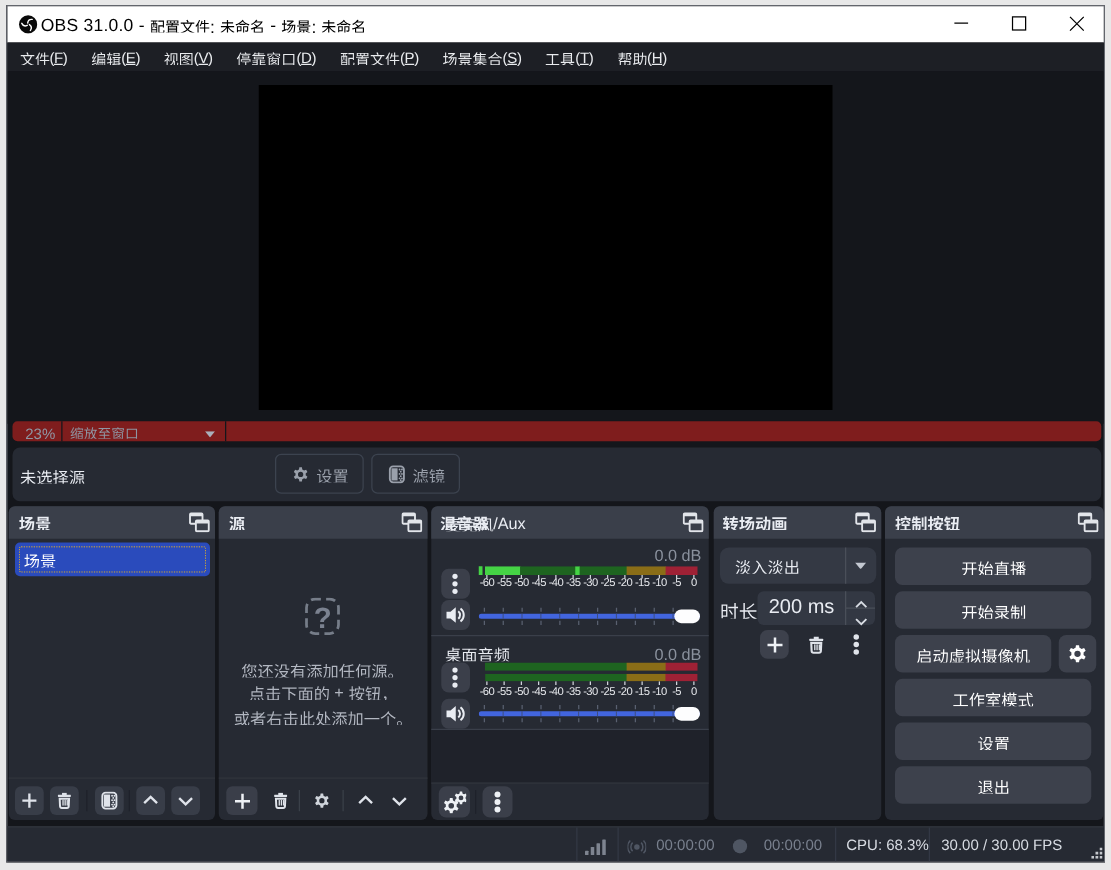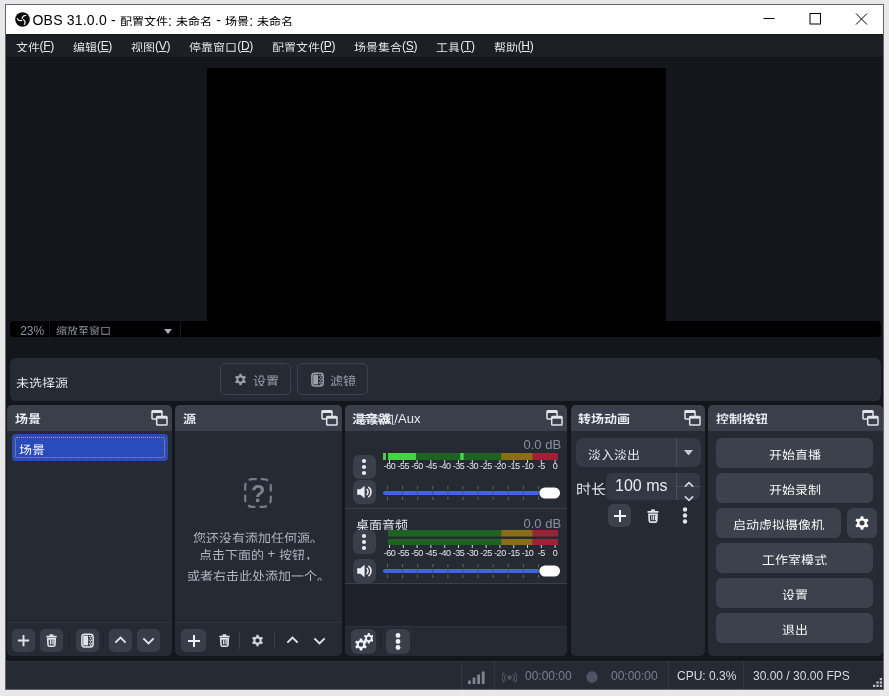--- a/index.html
+++ b/index.html
@@ -228,21 +228,21 @@
         <svg width="24" height="12" viewBox="0 -120 2000 1000" fill="#e9ebee">
           <use href="#r5e2e" x="0"></use>
           <use href="#r52a9" x="1000"></use>
         </svg>
         <span>(<span style="text-decoration:underline">H</span>)</span>
       </div>
     </div>
     <div class="a" style="left:0;top:52px;width:877px;height:282px;background:#14161b">
       <div class="a" style="left:201px;top:11px;width:459px;height:260px;background:#000"></div>
     </div>
-    <div class="a" style="left:4px;top:316px;width:871px;height:15.5px;background:#000000;border-radius:4px;font-size:12px;color:#8f96a3">
+    <div class="a" style="left:4px;top:332px;width:871px;height:15.5px;background:#7f1d1d;border-radius:4px;font-size:12px;color:#8f96a3">
       <span class="txt" style="left:10.2px;top:3px">23%</span>
       <div class="a" style="left:38.6px;top:0;width:1px;height:15.5px;background:#14161b"></div>
       <div class="a" style="left:45.5px;top:3.2px;line-height:0"><svg width="55" height="11" viewBox="0 -120 5000 1000" fill="#8f96a3">
           <use href="#r7f29" x="0"></use>
           <use href="#r653e" x="1000"></use>
           <use href="#r81f3" x="2000"></use>
           <use href="#r7a97" x="3000"></use>
           <use href="#r53e3" x="4000"></use>
         </svg></div>
       <div class="a" style="left:154px;top:8px;line-height:0"><svg width="8" height="5" viewBox="0 0 8 5">
@@ -736,21 +736,21 @@
         <svg width="9" height="5.5" viewBox="0 0 9 5.5">
           <path d="M0 0 H9 L4.5 5.5 Z" fill="#c3c8d1"></path>
         </svg>
       </div>
     </div>
     <div class="a" style="left:570.0px;top:474.8px;line-height:0"><svg width="30" height="15" viewBox="0 -120 2000 1000" fill="#e9ecf2">
         <use href="#r65f6" x="0"></use>
         <use href="#r957f" x="1000"></use>
       </svg></div>
     <div class="a" style="left:600px;top:468px;width:94px;height:27px;background:#333843;border-radius:5px"></div>
-    <div class="txt" style="left:609px;top:471.5px;font-size:16px;color:#e9ecf2">100 ms</div>
+    <div class="txt" style="left:609px;top:471.5px;font-size:16px;color:#e9ecf2">200 ms</div>
     <div class="a" style="left:670px;top:468px;width:1px;height:27px;background:#4a4f59"></div>
     <div class="a" style="left:670px;top:481.2px;width:24px;height:1px;background:#4a4f59"></div>
     <div class="a" style="left:676.5px;top:470px"><svg width="12" height="12" viewBox="0 0 16 16">
         <path d="M2.5 10.2 L8 4.8 L13.5 10.2" fill="none" stroke="#d7dbe2" stroke-width="2"></path>
       </svg></div>
     <div class="a" style="left:676.5px;top:483px"><svg width="12" height="12" viewBox="0 0 16 16">
         <path d="M2.5 5.8 L8 11.2 L13.5 5.8" fill="none" stroke="#d7dbe2" stroke-width="2"></path>
       </svg></div>
     <div class="cbtn" style="left:602px;top:499px;width:23px;height:23px;background:#3d414c">
       <svg width="16" height="16" viewBox="0 0 16 16">
@@ -846,21 +846,21 @@
         <path d="M4.1 3.1 A4.8 4.8 0 0 0 4.1 9.9 M10.9 3.1 A4.8 4.8 0 0 1 10.9 9.9"></path>
         <path d="M2.2 1.4 A7.2 7.2 0 0 0 2.2 11.6 M12.8 1.4 A7.2 7.2 0 0 1 12.8 11.6"></path>
       </g>
     </svg>
     <div class="txt" style="left:519px;top:663.5px;font-size:12px;color:#79808e">00:00:00</div>
     <svg class="a" style="left:580px;top:666px" width="12" height="12">
       <circle cx="6" cy="6" r="5.7" fill="#4f5663"></circle>
     </svg>
     <div class="txt" style="left:605px;top:663.5px;font-size:12px;color:#79808e">00:00:00</div>
     <div class="a" style="left:662px;top:657px;width:1px;height:27px;background:#333845"></div>
-    <div class="txt" style="left:671px;top:663.5px;font-size:12px;color:#d8dce3">CPU: 0.3%</div>
+    <div class="txt" style="left:671px;top:663.5px;font-size:12px;color:#d8dce3">CPU: 68.3%</div>
     <div class="a" style="left:737px;top:657px;width:1px;height:27px;background:#333845"></div>
     <div class="txt" style="left:747px;top:663.5px;font-size:12px;color:#d8dce3">30.00 / 30.00 FPS</div>
     <svg class="a" style="left:866.5px;top:672.5px" width="9" height="9.2" viewBox="0 0 9 9.2" fill="#c4c7cc">
       <rect x="6.8" y="0" width="2.2" height="2.2"></rect>
       <rect x="3.4" y="3.4" width="2.2" height="2.2"></rect>
       <rect x="6.8" y="3.4" width="2.2" height="2.2"></rect>
       <rect x="0" y="6.8" width="2.2" height="2.2"></rect>
       <rect x="3.4" y="6.8" width="2.2" height="2.2"></rect>
       <rect x="6.8" y="6.8" width="2.2" height="2.2"></rect>
     </svg>

